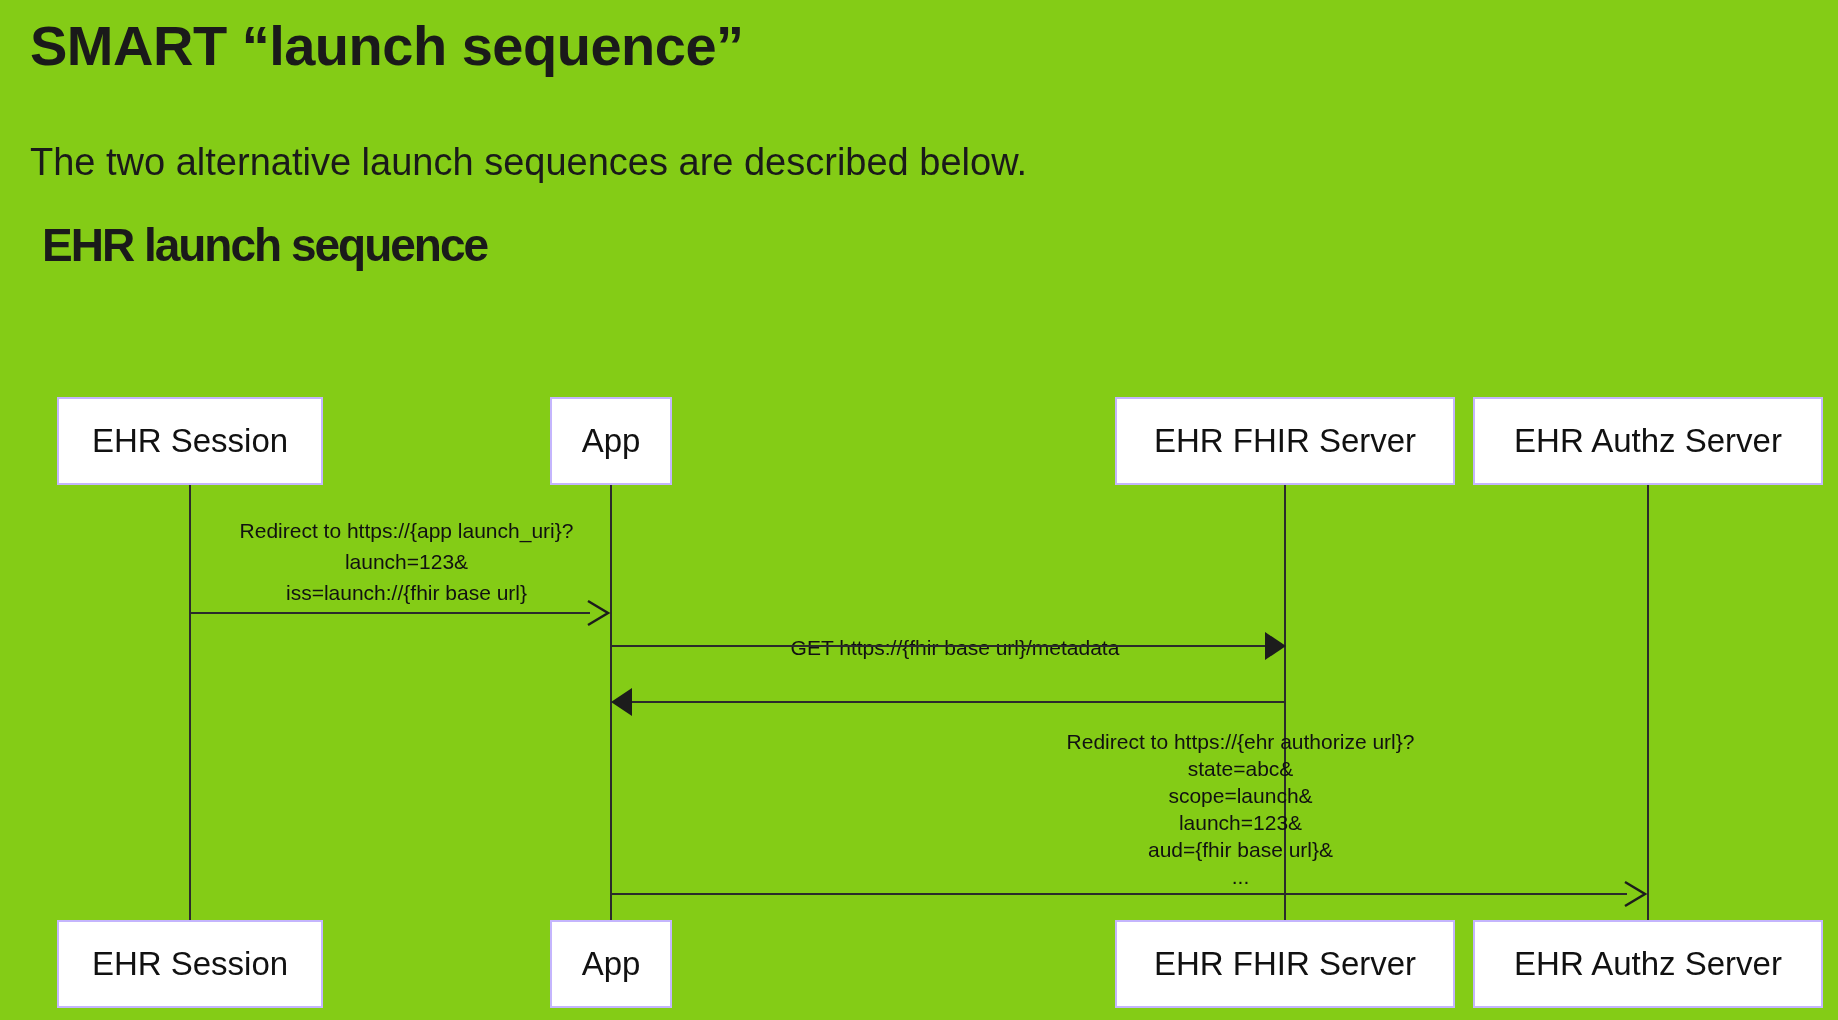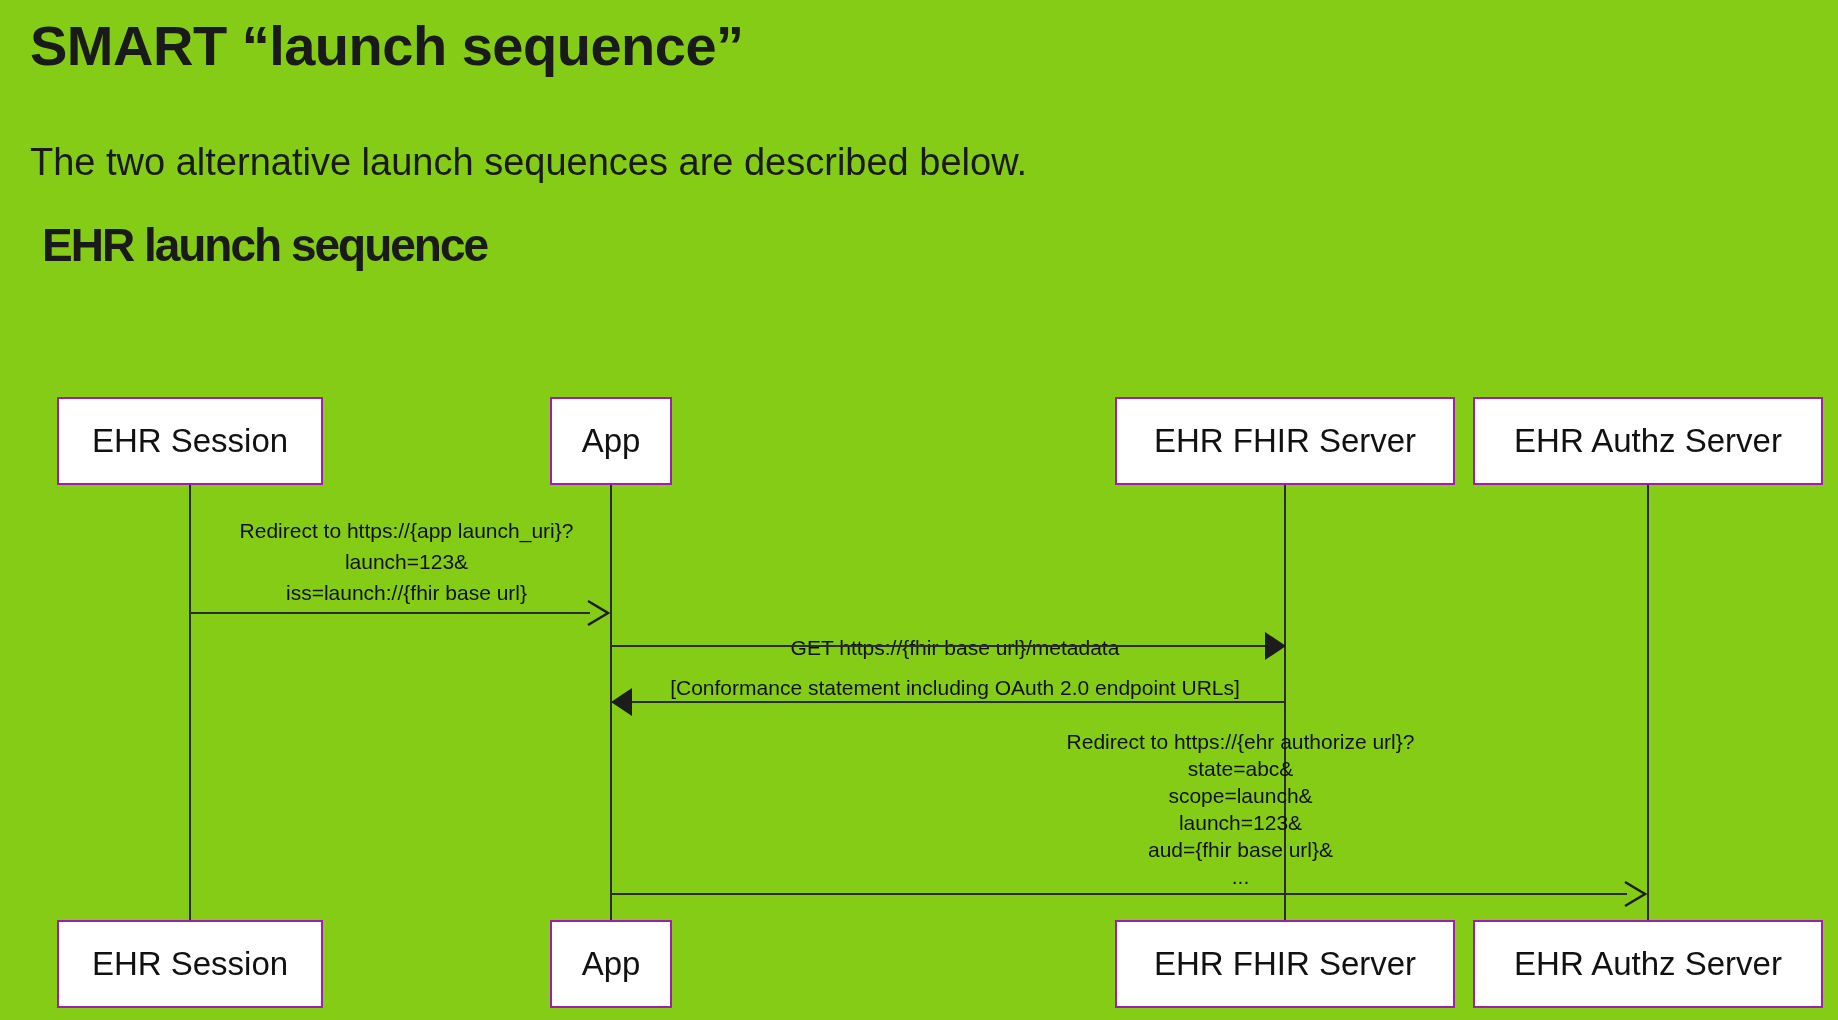--- a/index.html
+++ b/index.html
@@ -51,21 +51,21 @@
   .diagram {
     position: absolute;
     left: 0; top: 0;
     width: 1838px;
     height: 1020px;
   }
   .actor {
     position: absolute;
     height: 88px;
     box-sizing: border-box;
-    border: 2px solid #a21caf;
+    border: 2px solid #c4b5fd;
     background: #ffffff;
     display: flex;
     align-items: center;
     justify-content: center;
     font-size: 33px;
     color: #111111;
     white-space: nowrap;
   }
   .lifeline {
     position: absolute;
@@ -143,23 +143,20 @@
     <svg class="head" style="left:585px;top:598px" width="26" height="30" viewBox="0 0 26 30">
       <path d="M3 3 L23 15 L3 27" fill="none" stroke="#1c1c1c" stroke-width="2.5"></path>
     </svg>
 
     <div class="msg-label" style="left:611px;top:636px;width:676px">
       <span class="mline">GET https://{fhir base url}/metadata</span>
     </div>
     <div class="msg-line" style="left:611px;top:645px;width:655px"></div>
     <div class="head-solid-right" style="left:1265px;top:632px"></div>
 
-    <div class="msg-label" style="left:611px;top:676px;width:676px">
-      <span class="mline">[Conformance statement including OAuth 2.0 endpoint URLs]</span>
-    </div>
     <div class="msg-line" style="left:632px;top:701px;width:654px"></div>
     <div class="head-solid-left" style="left:611px;top:688px"></div>
 
     <div class="msg-label" style="left:611px;top:728px;width:1247px;line-height:27px">
       <span class="mline">Redirect to https://{ehr authorize url}?</span>
       <span class="mline">state=abc&amp;</span>
       <span class="mline">scope=launch&amp;</span>
       <span class="mline">launch=123&amp;</span>
       <span class="mline">aud={fhir base url}&amp;</span>
       <span class="mline">...</span>

